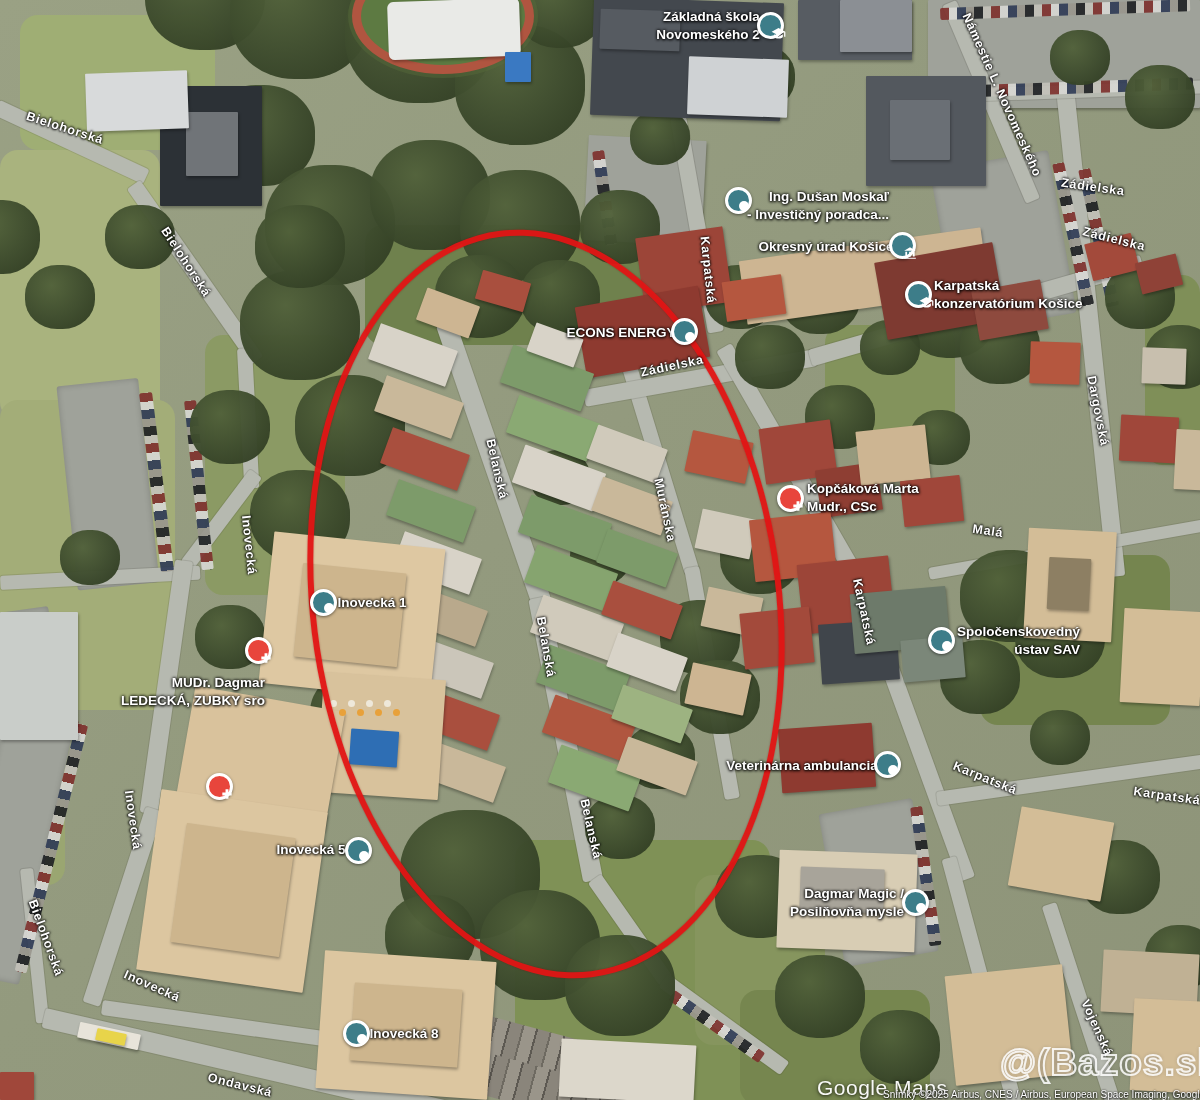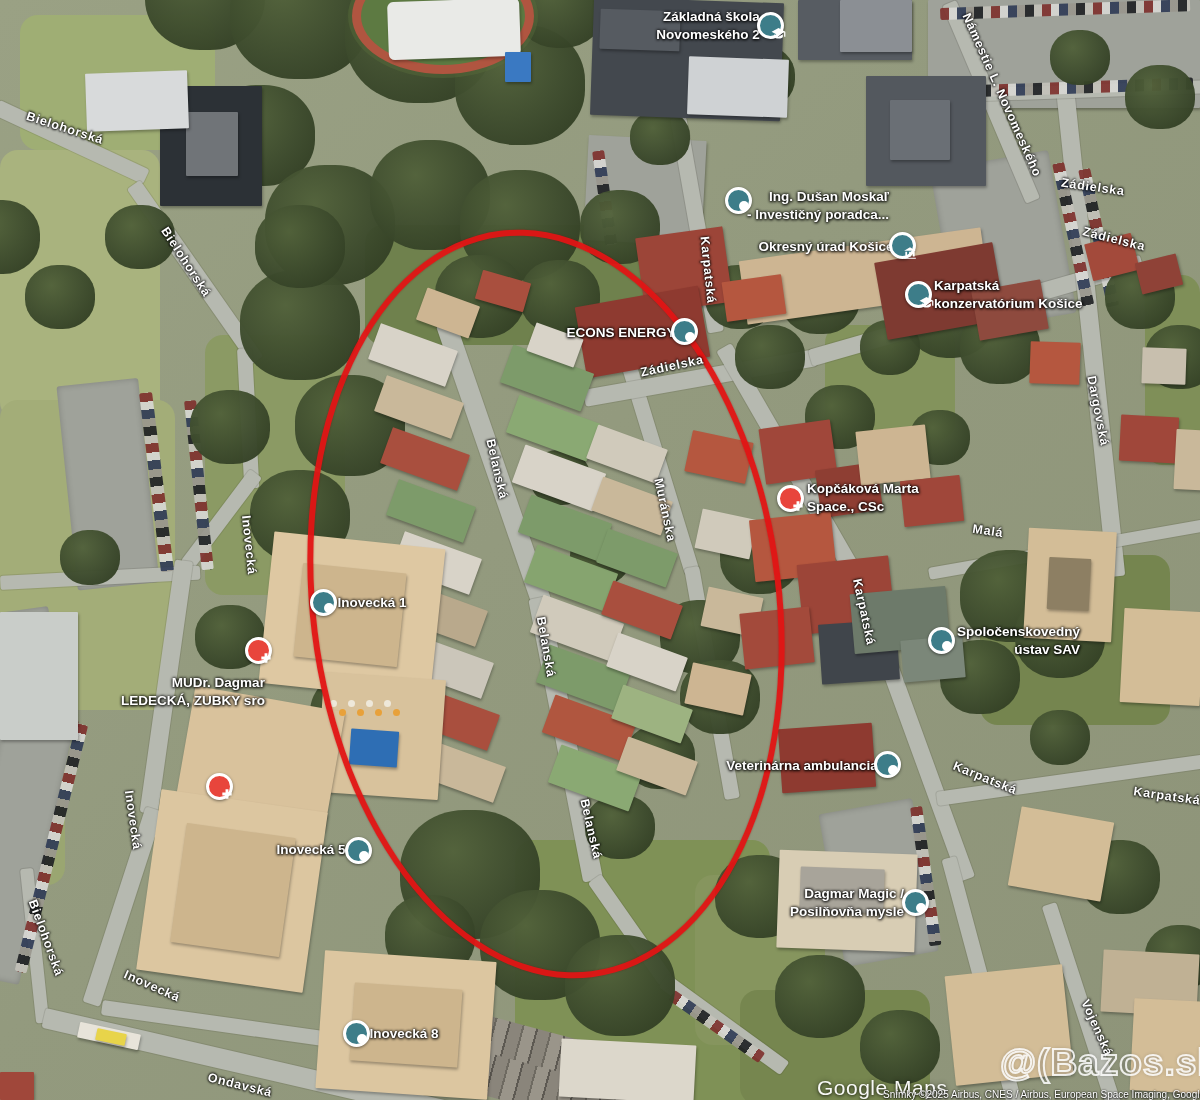--- a/index.html
+++ b/index.html
@@ -352,21 +352,21 @@
       </div>
       <div class="poi" style="left: 621px; top: 333px; transform: translate(-50%, -50%);"><span style="position:static">ECONS ENERGY</span></div>
       <div class="marker m-teal" style="left: 671px; top: 318px;">
         <div class="tail"></div>
         <span style="position: static;">
           <svg width="10" height="10" viewBox="0 0 10 10">
             <circle cx="5" cy="5" r="5" fill="#fff"></circle>
           </svg>
         </span>
       </div>
-      <div class="poi" style="left: 807px; top: 498px; transform: translate(0px, -50%); text-align: left;"><span style="position:static">Kopčáková Marta</span><br><span style="position:static">Space., CSc</span></div>
+      <div class="poi" style="left: 807px; top: 498px; transform: translate(0px, -50%); text-align: left;"><span style="position:static">Kopčáková Marta</span><br><span style="position:static">Mudr., CSc</span></div>
       <div class="marker m-red" style="left: 777px; top: 485px;">
         <div class="tail"></div>
         <span style="position: static;">
           <svg width="14" height="14" viewBox="0 0 24 24">
             <path fill="#fff" d="M9.5 4h5v5.5H20v5h-5.5V20h-5v-5.5H4v-5h5.5z"></path>
           </svg>
         </span>
       </div>
       <div class="poi" style="left: 372px; top: 603px; transform: translate(-50%, -50%);"><span style="position:static">Inovecká 1</span></div>
       <div class="marker m-teal" style="left: 310px; top: 589px;">

